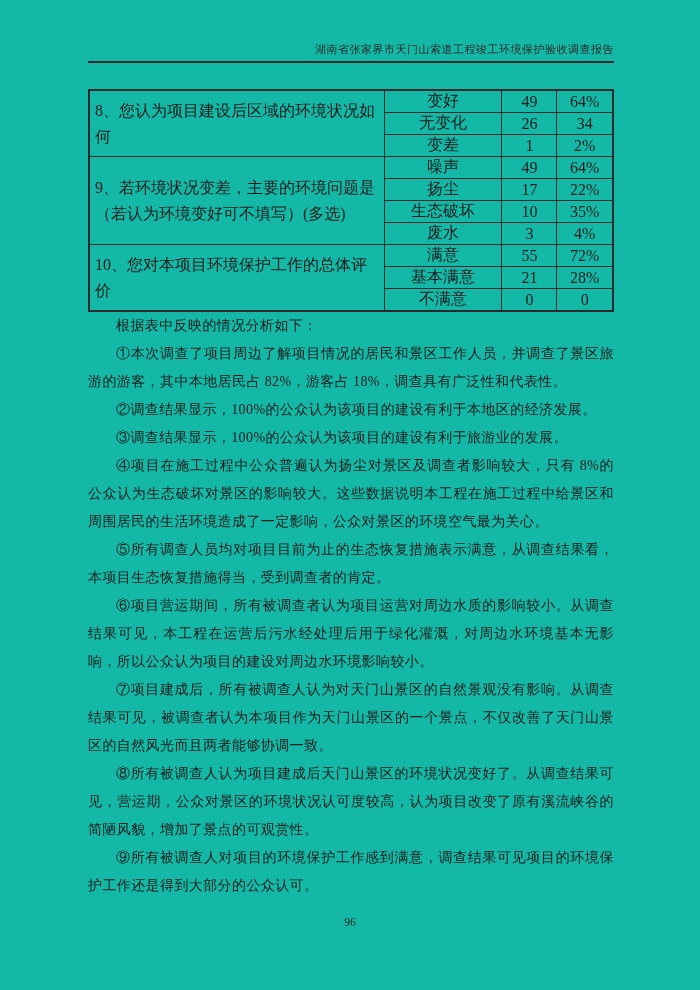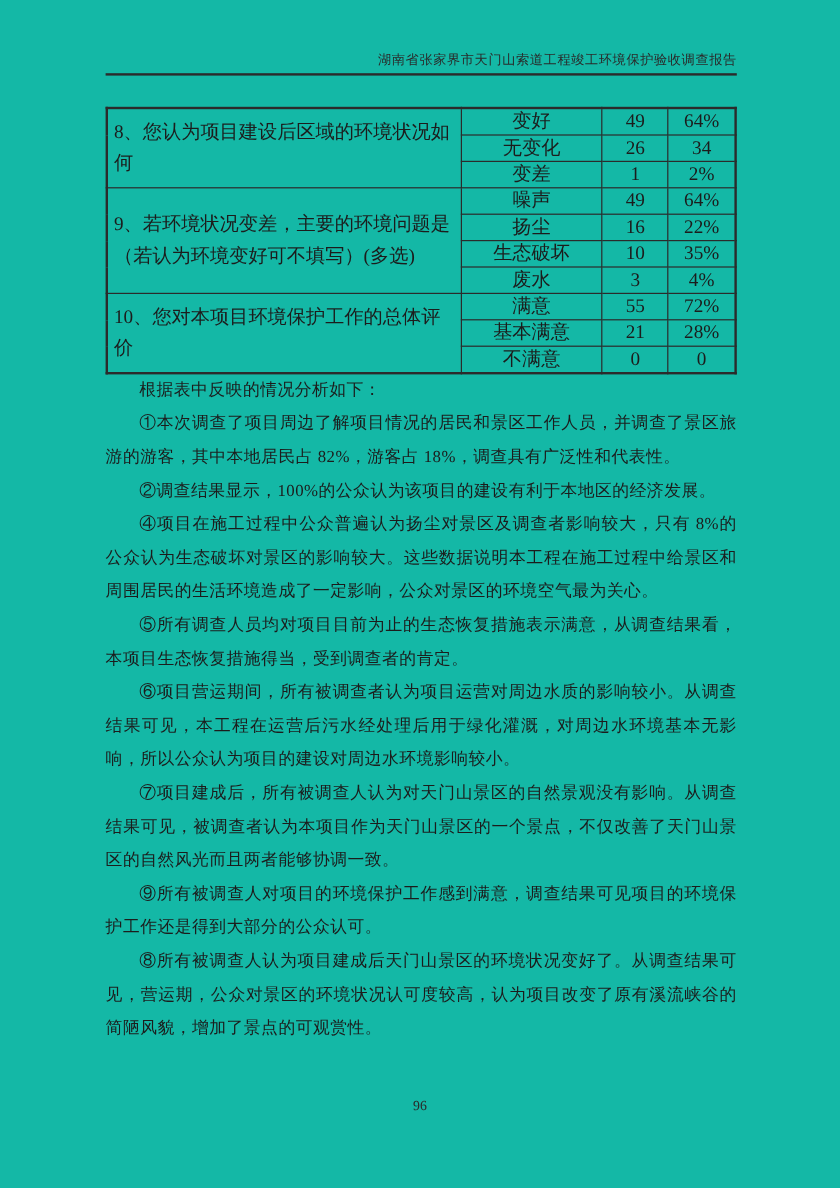--- a/index.html
+++ b/index.html
@@ -108,21 +108,21 @@
             <td>2%</td>
           </tr>
           <tr>
             <td class="q-cell" rowspan="4">9、若环境状况变差，主要的环境问题是（若认为环境变好可不填写）(多选)</td>
             <td>噪声</td>
             <td>49</td>
             <td>64%</td>
           </tr>
           <tr>
             <td>扬尘</td>
-            <td>16</td>
+            <td>17</td>
             <td>22%</td>
           </tr>
           <tr>
             <td>生态破坏</td>
             <td>10</td>
             <td>35%</td>
           </tr>
           <tr>
             <td>废水</td>
             <td>3</td>
@@ -144,26 +144,27 @@
             <td>0</td>
             <td>0</td>
           </tr>
         </tbody>
     </table>
 
     <div class="analysis" id="body-text">
       <p>根据表中反映的情况分析如下：</p>
     <p>①本次调查了项目周边了解项目情况的居民和景区工作人员，并调查了景区旅游的游客，其中本地居民占 82%，游客占 18%，调查具有广泛性和代表性。</p>
         <p>②调查结果显示，100%的公众认为该项目的建设有利于本地区的经济发展。</p>
+        <p>③调查结果显示，100%的公众认为该项目的建设有利于旅游业的发展。</p>
         <p>④项目在施工过程中公众普遍认为扬尘对景区及调查者影响较大，只有 8%的公众认为生态破坏对景区的影响较大。这些数据说明本工程在施工过程中给景区和周围居民的生活环境造成了一定影响，公众对景区的环境空气最为关心。</p>
         <p>⑤所有调查人员均对项目目前为止的生态恢复措施表示满意，从调查结果看，本项目生态恢复措施得当，受到调查者的肯定。</p>
         <p>⑥项目营运期间，所有被调查者认为项目运营对周边水质的影响较小。从调查结果可见，本工程在运营后污水经处理后用于绿化灌溉，对周边水环境基本无影响，所以公众认为项目的建设对周边水环境影响较小。</p>
         <p>⑦项目建成后，所有被调查人认为对天门山景区的自然景观没有影响。从调查结果可见，被调查者认为本项目作为天门山景区的一个景点，不仅改善了天门山景区的自然风光而且两者能够协调一致。</p>
+        <p>⑧所有被调查人认为项目建成后天门山景区的环境状况变好了。从调查结果可见，营运期，公众对景区的环境状况认可度较高，认为项目改变了原有溪流峡谷的简陋风貌，增加了景点的可观赏性。</p>
         <p>⑨所有被调查人对项目的环境保护工作感到满意，调查结果可见项目的环境保护工作还是得到大部分的公众认可。</p>
-        <p>⑧所有被调查人认为项目建成后天门山景区的环境状况变好了。从调查结果可见，营运期，公众对景区的环境状况认可度较高，认为项目改变了原有溪流峡谷的简陋风貌，增加了景点的可观赏性。</p>
       </div>
 
   </div>
 
   <div class="footer">
     <span class="page-number">96</span>
   </div>
 </div>
 
 </body></html>

